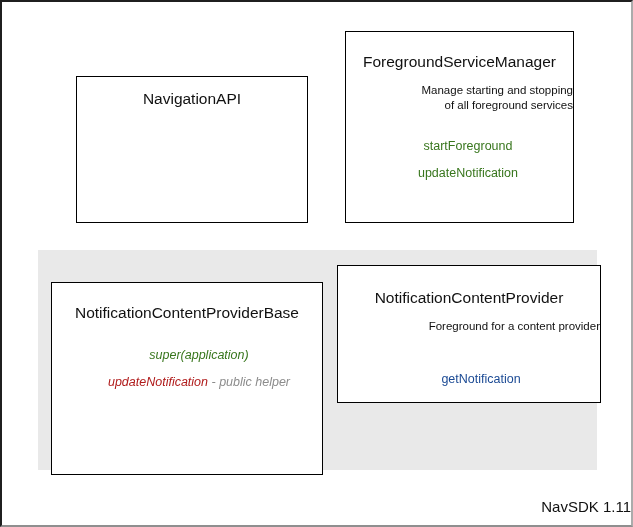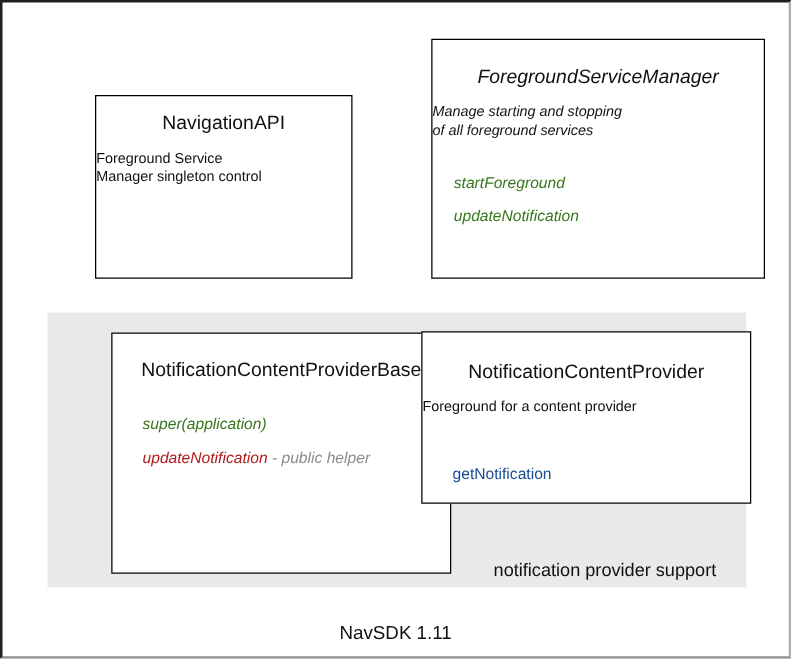--- a/index.html
+++ b/index.html
@@ -27,43 +27,43 @@
     width: 559px; height: 220px;
     background: var(--region-bg, #e9e9e9);
   }
 
   .class-box {
     position: absolute;
     background: #ffffff;
     border: 1.3px solid var(--box-border, #000000);
   }
 
-  #box-navigation-api        { left: 74px;  top: 74px;  width: 206px; height: 147px; padding-top: 12px; }
-  #box-foreground-manager    { left: 343px; top: 29px;  width: 267px; height: 192px; padding-top: 20px; font-style: italic; }
-  #box-provider-base         { left: 13px;  top: 16px;  width: 272px; height: 193px; padding-top: 20px; margin-left: 38px; }
+  #box-navigation-api        { left: 74px;  top: 74px;  width: 232px; height: 147px; padding-top: 12px; }
+  #box-foreground-manager    { left: 343px; top: 29px;  width: 229px; height: 192px; padding-top: 20px; }
+  #box-provider-base         { left: 13px;  top: 32px;  width: 272px; height: 193px; padding-top: 20px; }
   #box-provider-interface    { left: 299px; top: 15px;  width: 264px; height: 138px; padding-top: 22px; }
 
   .box-title {
     text-align: center;
     font-size: 15.5px;
     line-height: 19px;
     white-space: nowrap;
     color: var(--text-black, #111111);
   }
 
   .box-desc {
     margin-top: 12px;
-    text-align: left;
+    text-align: right;
     font-size: 11.5px;
     line-height: 15px;
     white-space: pre-line;
     color: var(--text-black, #111111);
   }
 
-  .methods { font-size: 12.5px; }
+  .methods { font-size: 12.5px; text-align: center; }
   .methods.centered { text-align: center; }
   .methods.left-17 { padding-left: 17px; }
   .methods.left-24 { padding-left: 24px; }
 
   #box-navigation-api .methods    { margin-top: 14px; }
   #box-foreground-manager .methods{ margin-top: 20px; }
   #box-provider-base .methods     { margin-top: 20px; font-style: italic; }
   #box-provider-interface .methods{ margin-top: 32px; }
 
   .method-row { line-height: 27px; white-space: nowrap; }
@@ -78,34 +78,32 @@
     right: 24px;
     bottom: 5px;
     font-size: 14.5px;
     color: var(--text-black, #111111);
   }
 
   .footer-caption {
     position: absolute;
     left: 0; right: 0;
     bottom: 10px;
-    text-align: center;
+    text-align: right;
     font-size: 15px;
     color: var(--text-black, #111111);
   }
 </style>
 </head>
 <body>
 
 <div class="canvas">
 
   <div class="class-box" id="box-navigation-api">
     <div class="box-title">NavigationAPI</div>
-    <div class="box-desc">Foreground Service
-Manager singleton control</div>
     <div class="methods centered">
     </div>
   </div>
 
   <div class="class-box" id="box-foreground-manager">
     <div class="box-title">ForegroundServiceManager</div>
     <div class="box-desc">Manage starting and stopping
 of all foreground services</div>
     <div class="methods left-17">
       <div class="method-row">
@@ -134,18 +132,17 @@
     <div class="class-box" id="box-provider-interface">
       <div class="box-title">NotificationContentProvider</div>
       <div class="box-desc">Foreground for a content provider</div>
       <div class="methods left-24">
         <div class="method-row">
           <span class="m-blue">getNotification</span>
         </div>
       </div>
     </div>
 
-    <div class="region-label">notification provider support</div>
   </div>
 
   <div class="footer-caption">NavSDK 1.11</div>
 
 </div>
 
 </body></html>

